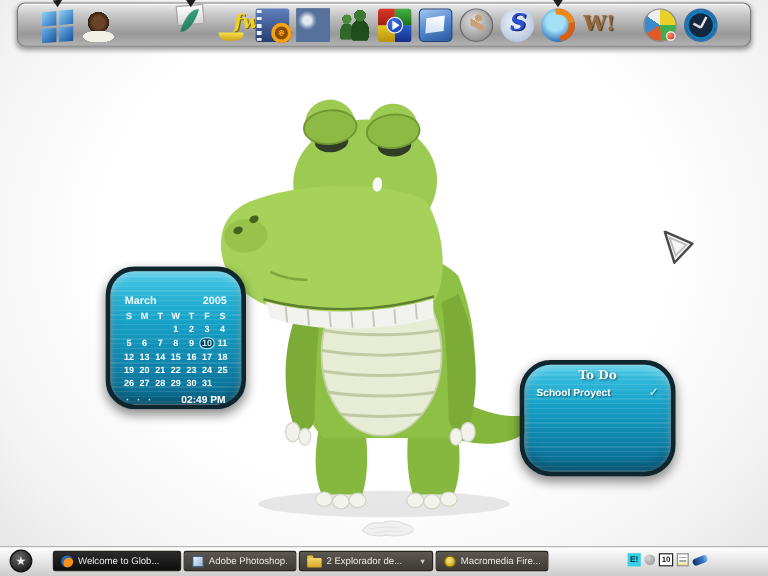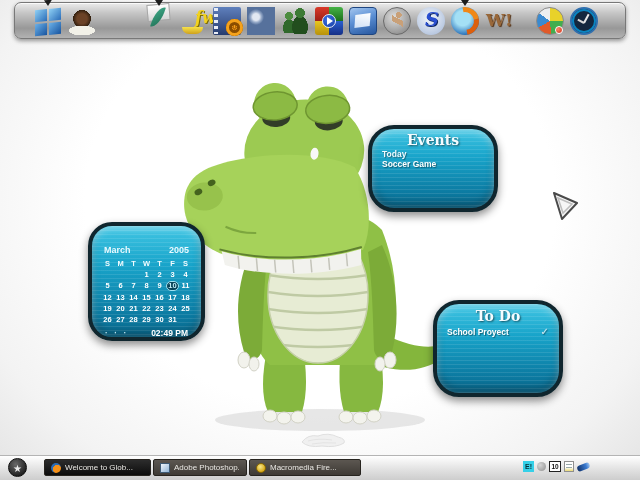--- a/index.html
+++ b/index.html
@@ -106,21 +106,21 @@
   .cal-foot{display:flex;justify-content:space-between;margin-top:4px;padding:0 4px;
     font:bold 8.5px "Liberation Sans",sans-serif;}
   .cal-foot .dots{color:#bfe6f0;letter-spacing:2px;}
 
   .events{left:368px;top:125px;width:130px;height:87px;border-radius:26px;padding:3px 10px;}
   .events .widget-title{font-size:14px;}
   .ev-line{font:bold 8.5px "Liberation Sans",sans-serif;text-shadow:1px 1px 1px rgba(0,0,0,.4);}
   .ev-first{margin-top:1px;color:#eefaff;}
 
   .todo{left:433px;top:300px;width:130px;height:97px;border-radius:26px;padding:4px 10px;}
-  .todo .widget-title{font-size:14px;}
+  .todo .widget-title{font-size:10px;}
   .todo-row{display:flex;justify-content:space-between;align-items:center;margin-top:2px;
     font:bold 8.5px "Liberation Sans",sans-serif;text-shadow:1px 1px 1px rgba(0,0,0,.4);}
   .todo-row .check{color:#d9e9ee;font-size:10px;font-weight:normal;}
 
   
   .croc{position:absolute;left:150px;top:80px;width:320px;height:355px;}
   .cursor{position:absolute;left:550px;top:192px;width:30px;height:32px;}
   .watermark{position:absolute;left:298px;top:430px;width:52px;height:20px;opacity:.75;}
 
   
@@ -305,27 +305,20 @@
         <div class="dc">30</div>
         <div class="dc">31</div>
         <div class="dc"></div>
       </div>
     <div class="cal-foot">
       <span class="dots">· · ·</span>
       <span>02:49 PM</span>
     </div>
   </div>
 
-  <div class="widget events">
-    <div class="widget-title">Events</div>
-    <div id="eventLines">
-        <div class="ev-line ev-first">Today</div>
-        <div class="ev-line">Soccer Game</div>
-      </div>
-  </div>
 
   <div class="widget todo">
     <div class="widget-title">To Do</div>
     <div id="todoItems">
         <div class="todo-row">
           <span>School Proyect</span>
           <span class="check">✓</span>
         </div>
       </div>
   </div>
@@ -345,20 +338,25 @@
     <div class="tb-buttons" id="tbButtons">
         <div class="tb-btn active">
           <span class="mini mini-firefox"></span>
           <span class="tb-label">Welcome to Glob...</span>
         </div>
         <div class="tb-btn">
           <span class="mini mini-photoshop"></span>
           <span class="tb-label">Adobe Photoshop...</span>
         </div>
         <div class="tb-btn">
+          <span class="mini mini-folder"></span>
+          <span class="tb-label">2 Explorador de...</span>
+          <span class="dropdown">▾</span>
+        </div>
+        <div class="tb-btn">
           <span class="mini mini-fireworks"></span>
           <span class="tb-label">Macromedia Fire...</span>
         </div>
       </div>
     <div class="tray" id="tray">
         <div class="tray-ic tray-e">E!</div>
         <div class="tray-ic tray-dot"></div>
         <div class="tray-ic tray-ten">10</div>
         <div class="tray-ic tray-note"></div>
         <div class="tray-ic tray-pen"></div>

